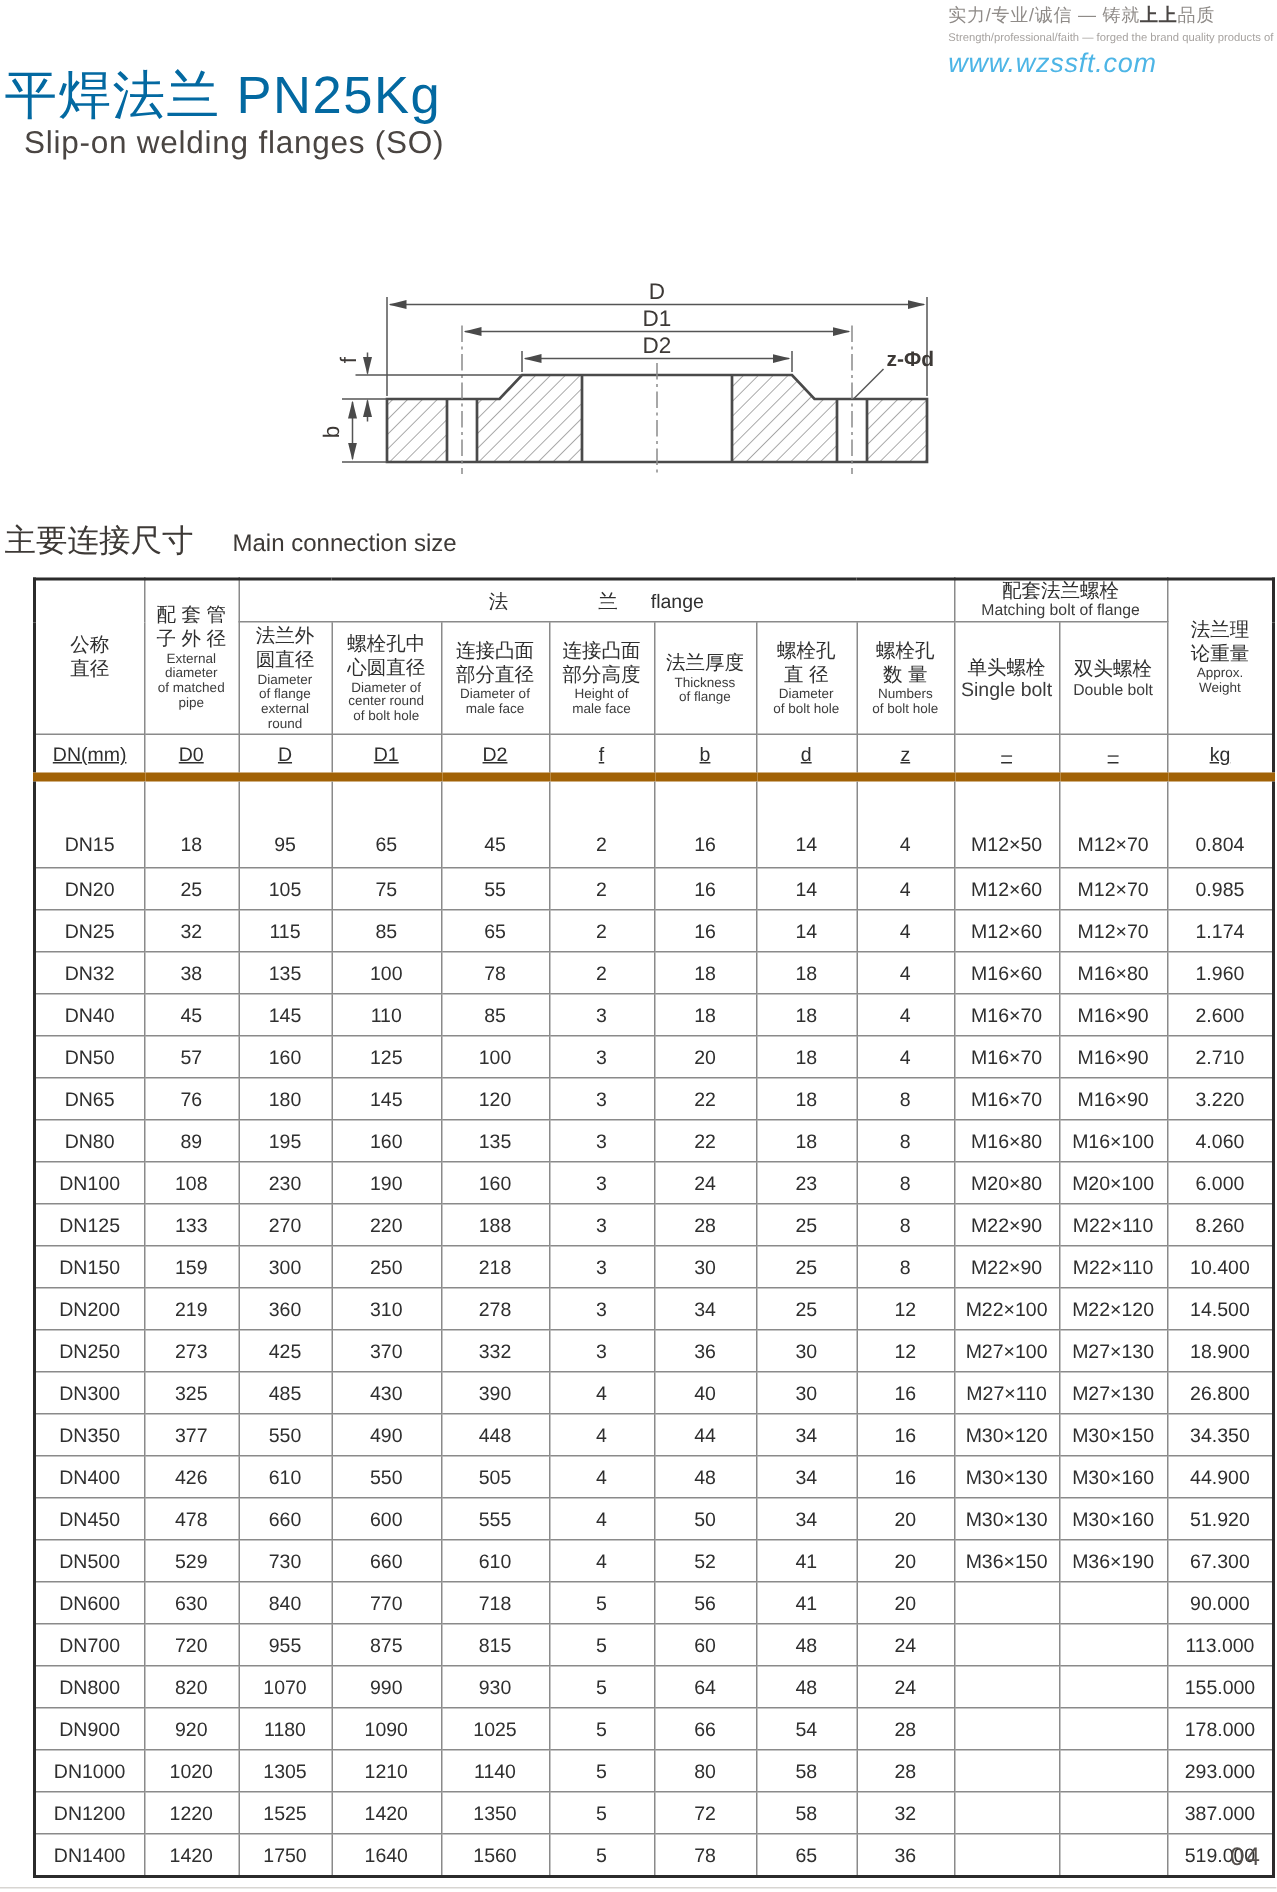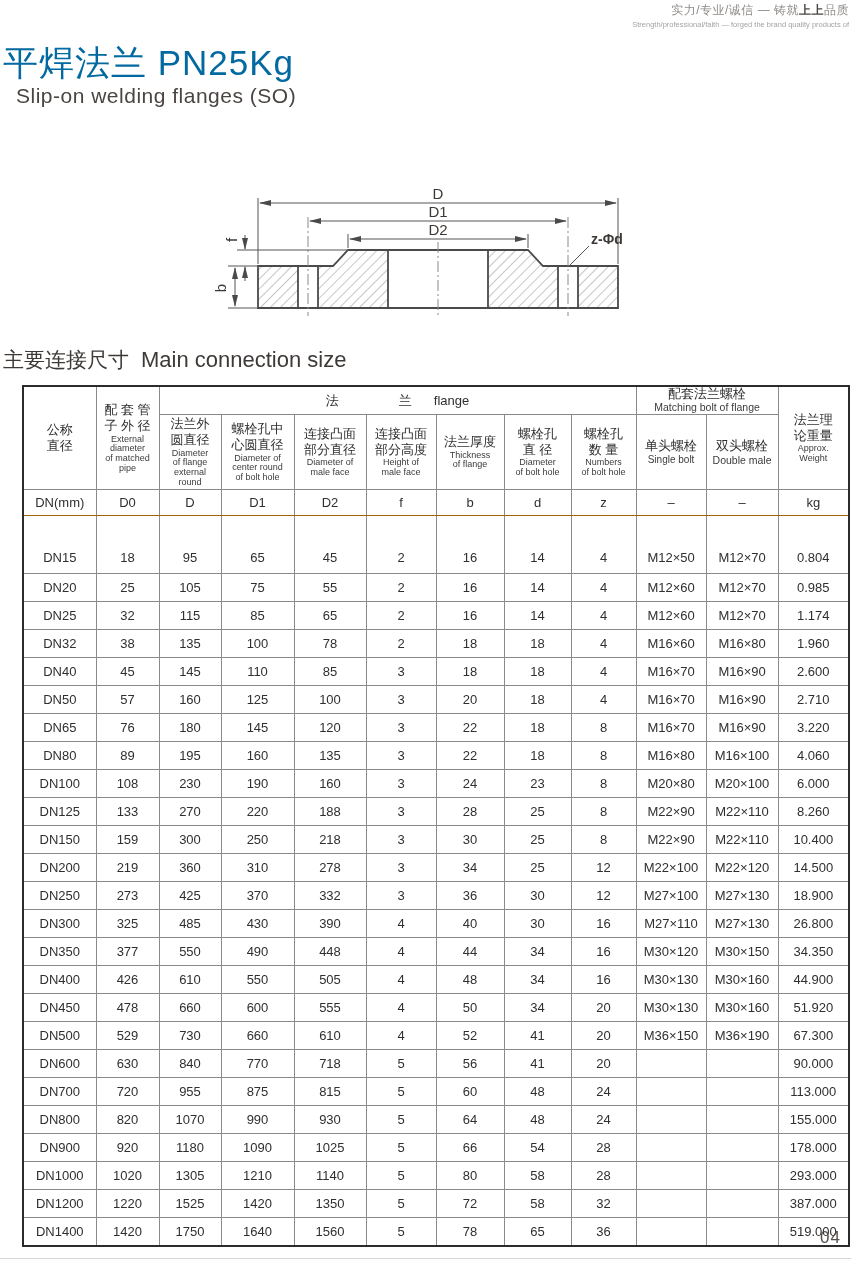--- a/index.html
+++ b/index.html
@@ -3,65 +3,66 @@
 <meta charset="utf-8">
 <style>
   html,body{margin:0;padding:0;background:#fff;}
   body{
     position:relative;width:851px;height:1261px;
     font-family:"Liberation Sans","DejaVu Sans",sans-serif;
     color:#3a3633;overflow:hidden;
   }
   .abs{position:absolute;}
   
-  .corp{top:2px;right:2px;text-align:right;margin-left:12px;}
+  .corp{top:2px;right:2px;text-align:left;margin-left:12px;}
   .corp .cn{font-size:12px;color:#8f8b88;letter-spacing:0.5px;}
   .corp .cn b{color:#4a4644;font-weight:bold;}
   .corp .en{font-size:7.5px;color:#a7a3a0;margin-top:1px;}
   .corp .site{font-size:18px;font-style:italic;color:#4db5e6;margin-top:3px;letter-spacing:0.5px;}
   
   .title-cn{top:40px;left:3px;font-size:35px;color:#0369a1;letter-spacing:1px;}
   .title-en{top:84px;left:16px;font-size:21px;color:#4a4542;letter-spacing:0.5px;}
   .section{top:346px;left:3px;font-size:21px;color:#3d3936;}
-  .section .en{margin-left:12px;font-size:22px;}
+  .section .en{margin-left:26px;font-size:16px;}
   
   .drawing{top:186px;left:213px;}
   
   .pageno{top:1228px;right:10px;font-size:17px;color:#55504d;letter-spacing:1px;}
   .botline{left:0;top:1258px;width:851px;height:1px;background:#d8d5d2;}
   
   .spec{top:385px;left:22px;}
   table{border-collapse:collapse;table-layout:fixed;width:827px;background:#fff;}
   th,td{
     border:1px solid #8a8a8a;padding:0;margin:0;
     text-align:center;vertical-align:middle;
     font-weight:normal;color:#2f2f2f;overflow:hidden;
   }
   table{border:2px solid #2b2b2b;}
   .t-row1 th{height:27px;font-size:13px;}
   .t-row2 th{height:74px;}
-  .t-units td{height:25px;font-size:13px;border-bottom:1px solid #a16207;}
+  .t-units td{height:25px;font-size:13px;border-bottom:6px solid #a16207;text-decoration:underline;}
   tbody td{height:27px;font-size:13px;}
   tbody tr.first td{height:49px;vertical-align:bottom;padding-bottom:8px;}
   .hcell{display:flex;flex-direction:column;align-items:center;justify-content:center;height:100%;}
   .hcn{font-size:13px;line-height:1.2;white-space:pre-line;color:#2f2f2f;}
   .hen{font-size:9px;line-height:1.08;white-space:pre-line;color:#3c3c3c;margin-top:1px;}
   .grp{display:flex;align-items:center;justify-content:center;gap:0;height:100%;font-size:13px;}
   .grp .g1{margin-right:60px;}
   .grp .g2{margin-right:22px;}
   .grp2{display:flex;flex-direction:column;align-items:center;justify-content:center;height:100%;text-align:center;}
   .grp2 .l1{font-size:13px;line-height:1.15;}
   .grp2 .l2{font-size:10.5px;line-height:1.1;color:#3c3c3c;}
 </style>
 </head>
 <body>
 
 <div class="abs corp">
   <div class="cn"><span>实力/专业/诚信 — 铸就</span><b>上上</b><span>品质</span></div>
   <div class="en">Strength/professional/faith — forged the brand quality products of</div>
+  <div class="site">www.wzssft.com</div>
 </div>
 
 <div class="abs title-cn">平焊法兰 PN25Kg</div>
 <div class="abs title-en">Slip-on welding flanges (SO)</div>
 
 <svg class="abs drawing" width="437" height="140" viewBox="0 0 437 140">
   <defs>
     <pattern id="hatch" patternUnits="userSpaceOnUse" width="7" height="7" patternTransform="rotate(45)">
       <line x1="0" y1="0" x2="0" y2="7" stroke="#8f8f8f" stroke-width="1"></line>
     </pattern>
@@ -237,27 +238,27 @@
             <div class="hcell">
               <span class="hcn">螺栓孔
 数  量</span>
               <span class="hen">Numbers
 of bolt hole</span>
             </div>
           </th>
       <th>
             <div class="hcell">
               <span class="hcn">单头螺栓</span>
-              <span class="hen" style="font-size:10px">Single bolt</span>
+              <span class="hen" style="font-size:13px">Single bolt</span>
             </div>
           </th>
       <th>
             <div class="hcell">
               <span class="hcn">双头螺栓</span>
-              <span class="hen" style="font-size:10.5px">Double male</span>
+              <span class="hen" style="font-size:10.5px">Double bolt</span>
             </div>
           </th>
     </tr>
     <tr class="t-units">
       <td>DN(mm)</td>
       <td>D0</td>
       <td>D</td>
       <td>D1</td>
       <td>D2</td>
       <td>f</td>

